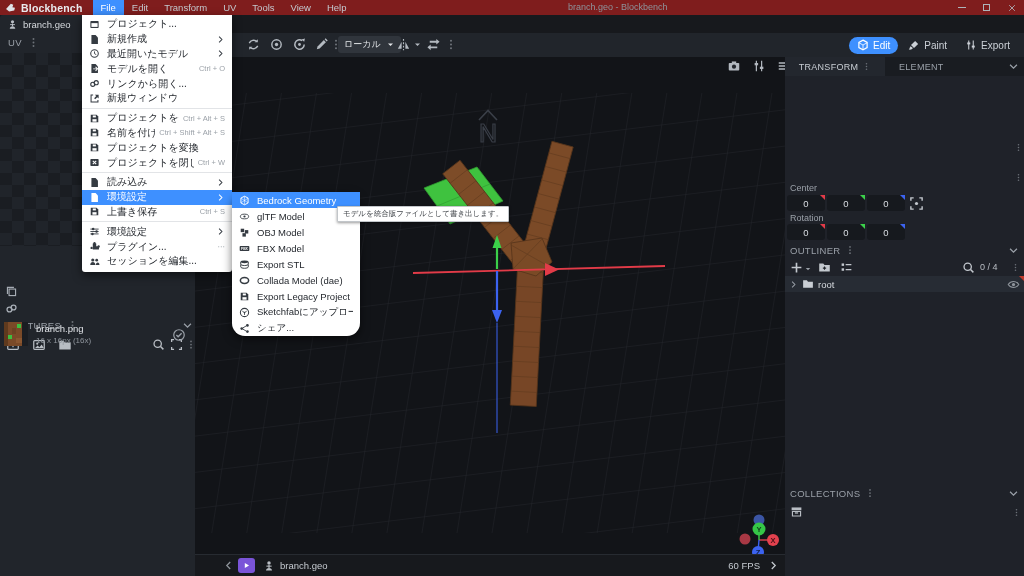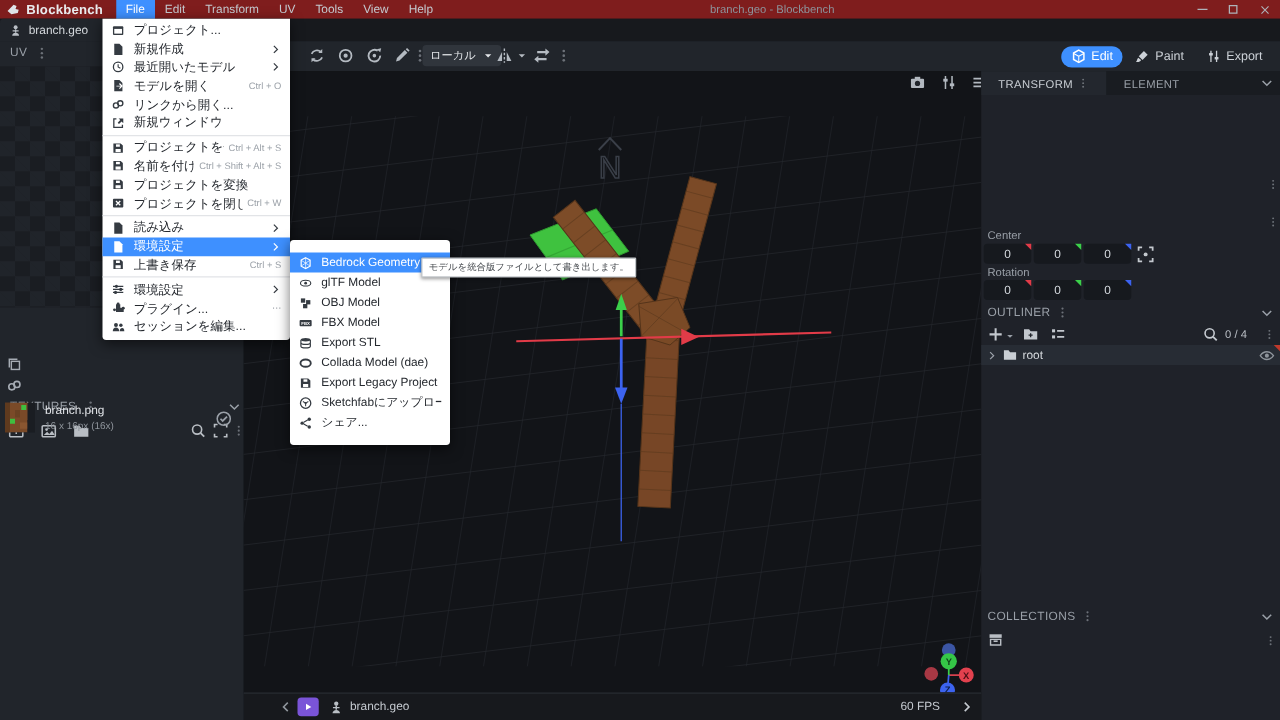--- a/index.html
+++ b/index.html
@@ -62,32 +62,32 @@
   .sec-head{position:absolute;display:flex;align-items:center;gap:5px;font-size:9.5px;color:#9aa0a8;letter-spacing:.3px;}
   #root-row{left:0;top:219px;width:239px;height:16px;background:#272c34;display:flex;align-items:center;padding:0 4px;gap:4px;}
   #root-row span{font-size:9.5px;color:#d6dade;}
   .dots-v{color:#6c7178;}
 
   
   #statusbar{left:195px;top:554px;width:590px;height:22px;background:#17191d;border-top:1px solid #272b31;
       display:flex;align-items:center;}
   #play-btn{width:17px;height:15px;background:#7a54d8;border-radius:3px;display:flex;align-items:center;justify-content:center;color:#fff;}
   #status-model{font-size:9.5px;color:#c6cbd1;}
-  #fps-wrap{margin-left:auto;display:flex;align-items:center;gap:16px;margin-right:6px;}
+  #fps-wrap{margin-left:auto;display:flex;align-items:center;gap:8px;margin-right:6px;}
   #fps-text{font-size:9.5px;color:#c6cbd1;}
 
   
   #viewport{left:195px;top:57px;width:590px;height:497px;background:#121418;}
   #vp-tools{left:727px;top:59px;display:flex;gap:11px;color:#b2b8bf;position:absolute;}
 
   
   #file-menu{left:82px;top:15px;width:150px;background:#ffffff;border-radius:0 0 3px 3px;
       box-shadow:0 3px 10px rgba(0,0,0,.55);padding:2px 0 3px;z-index:50;}
-  #export-submenu{left:232px;top:192px;width:128px;background:#ffffff;border-radius:3px;
-      box-shadow:0 3px 10px rgba(0,0,0,.55);padding:10px 0;z-index:55;}
+  #export-submenu{left:232px;top:192px;width:128px;background:#ffffff;border-radius:13px;
+      box-shadow:0 3px 10px rgba(0,0,0,.55);padding:0 0;z-index:55;}
   .menu-item{display:flex;align-items:center;height:14.8px;padding:0 7px 0 7px;color:#24282e;}
   #export-submenu .menu-item{height:16px;}
   .menu-item .ic{color:#353b42;flex:0 0 auto;}
   .mi-label{font-size:10px;margin-left:7px;flex:1;white-space:nowrap;overflow:hidden;}
   #export-submenu .mi-label{font-size:9.5px;}
   .mi-sc{font-size:7.5px;color:#9ba1a8;margin-left:4px;white-space:nowrap;}
   .mi-arrow{color:#5b6067;margin-left:4px;}
   .menu-item.hl{background:#3e90ff;color:#fff;}
   .menu-item.hl .ic,.menu-item.hl .mi-sc,.menu-item.hl .mi-arrow{color:#fff;}
   .menu-sep{height:1px;background:#e2e4e7;margin:2px 0;}

